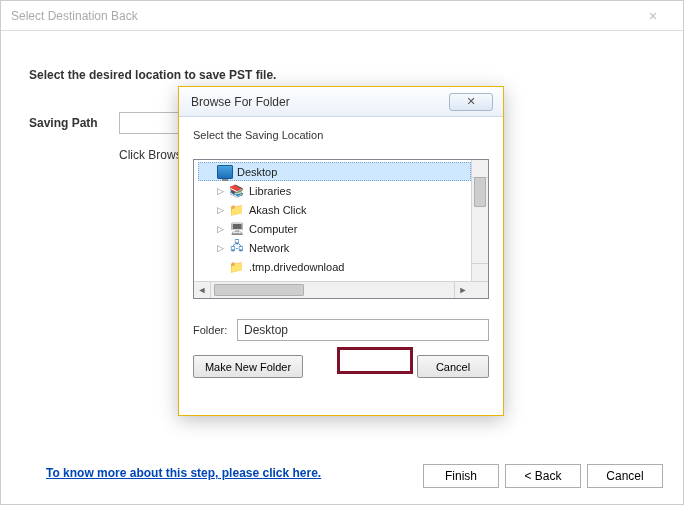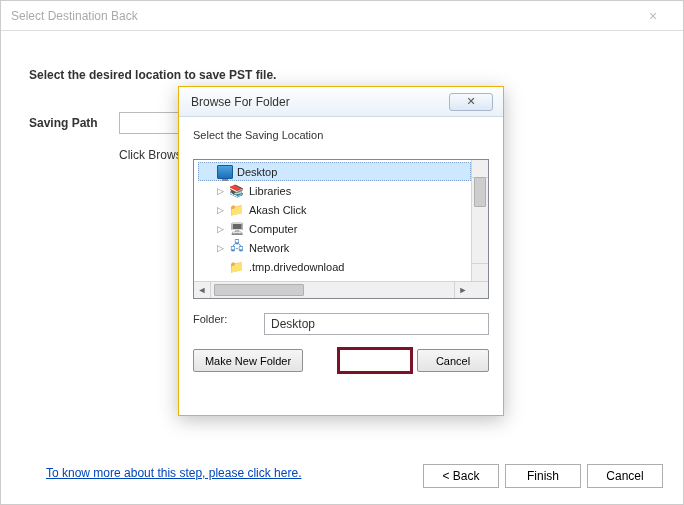--- a/index.html
+++ b/index.html
@@ -9,21 +9,21 @@
   .parent-window { position: absolute; inset: 0; border: 1px solid #ccc; background: #fff; }
   .parent-titlebar { height: 30px; background: #fff; border-bottom: 1px solid #ddd; display: flex; align-items: center; padding: 0 10px; color: #aaa; font-size: 12px; }
   .parent-title { flex: 1; }
   .parent-close { width: 40px; text-align: center; color: #bbb; font-size: 14px; }
   .parent-body { position: absolute; top: 31px; left: 0; right: 0; bottom: 0; padding: 28px 28px; }
   .instruction { font-size: 12px; font-weight: 600; color: #333; margin-top: 8px; margin-bottom: 30px; }
   .path-row { display: flex; align-items: center; margin-top: 10px; }
   .path-label { font-size: 12px; width: 90px; color: #333; font-weight: 600; }
   .path-input { flex: 0 0 300px; height: 22px; border: 1px solid #bbb; background: #fff; }
   .hint { font-size: 12px; color: #333; margin-top: 14px; margin-left: 90px; }
-  .learn-link { position: absolute; left: 45px; bottom: 24px; font-size: 12px; color: #0046b8; text-decoration: underline; cursor: pointer; }
+  .learn-link { position: absolute; left: 45px; bottom: 24px; font-size: 12px; color: #0046b8; text-decoration: underline; cursor: pointer; font-weight: bold; }
   .footer-btns { position: absolute; right: 20px; bottom: 16px; display: flex; gap: 6px; }
   .wbtn { width: 76px; height: 24px; background: #fff; border: 1px solid #adadad; font-size: 12px; cursor: pointer; display: flex; align-items: center; justify-content: center; }
 
   
   .dialog { position: absolute; left: 178px; top: 86px; width: 326px; height: 330px;
             background: #fff; border: 1px solid #eab308; box-shadow: 0 4px 18px rgba(0,0,0,0.25); }
   .dlg-titlebar { height: 30px; display: flex; align-items: center; padding: 0 10px 0 12px;
                   background: linear-gradient(#fdfefe,#eaf1f9); border-bottom: 1px solid #cfd9e6; }
   .dlg-title { flex: 1; font-size: 12px; color: #333; }
   .dlg-close { width: 44px; height: 18px; border: 1px solid #a8b7cc; border-radius: 3px;
@@ -45,21 +45,21 @@
 
   .tree { position:absolute; top:2px; left:4px; right:17px; bottom:17px; overflow:hidden; font-size:11px; }
   .tree-row { display:flex; align-items:center; height:19px; padding-left:6px; gap:4px; cursor:default; white-space:nowrap; }
   .tree-row.selected { background:#cde8ff; outline:1px dotted #7da2ce; outline-offset:-1px;}
   .tree-row.indent { padding-left:18px; }
   .expander { width:9px; height:9px; display:flex; align-items:center; justify-content:center; font-size:9px; color:#888; }
   .expander.empty { visibility:hidden; }
   .ticon { width:16px; height:16px; display:flex; align-items:center; justify-content:center; font-size:12px; }
   .tree-label { color:#222; }
 
-  .folder-row { display:flex; margin-top:14px; gap:27px; }
+  .folder-row { display:flex; align-items:center; margin-top:20px; gap:0; }
   .folder-label { font-size:11px; color:#333; width:44px; }
   .folder-input { flex:1; height:22px; border:1px solid #abadb3; padding:0 6px; font-size:12px; background:#fff; color:#333; }
 
   .dlg-buttons { display:flex; gap:6px; margin-top:14px; }
   .dlg-btn { height:23px; font-size:11px; background:linear-gradient(#f6f6f6,#e4e4e4); border:1px solid #8e8f8f; border-radius:2px; cursor:pointer; display:flex; align-items:center; justify-content:center; }
   .btn-make { width:110px; }
   .btn-ok { width:72px; }
   .btn-cancel { width:72px; }
   .ok-highlight { position:absolute; border:3px solid #7d1128; pointer-events:none; }
 
@@ -83,22 +83,22 @@
   <div class="parent-body">
     <div class="instruction">Select the desired location to save PST file.</div>
     <div class="path-row">
       <div class="path-label">Saving Path</div>
       <div class="path-input"></div>
     </div>
     <div class="hint">Click Browse an</div>
   </div>
   <a class="learn-link">To know more about this step, please click here.</a>
   <div class="footer-btns">
+    <div class="wbtn">Finish</div>
     <div class="wbtn">&lt; Back</div>
-    <div class="wbtn">Finish</div>
     <div class="wbtn">Cancel</div>
   </div>
 </div>
 
 <div class="dialog">
   <div class="dlg-titlebar">
     <div class="dlg-title">Browse For Folder</div>
     <div class="dlg-close">
         <span>✕</span>
       </div>

